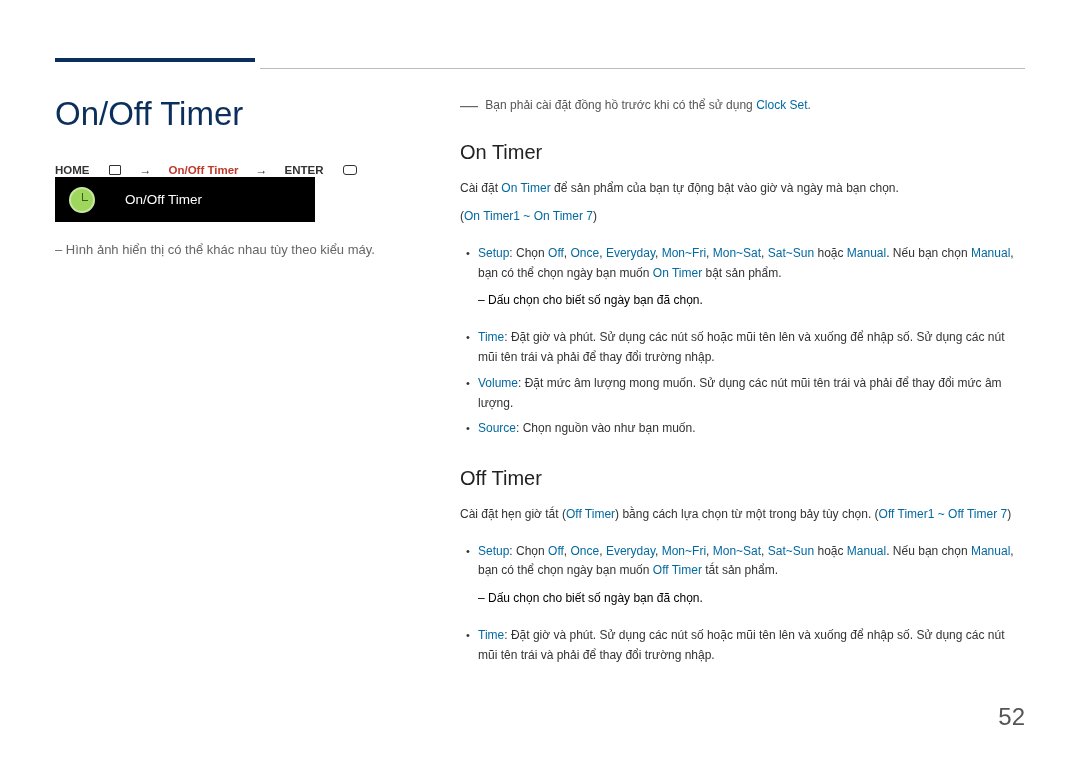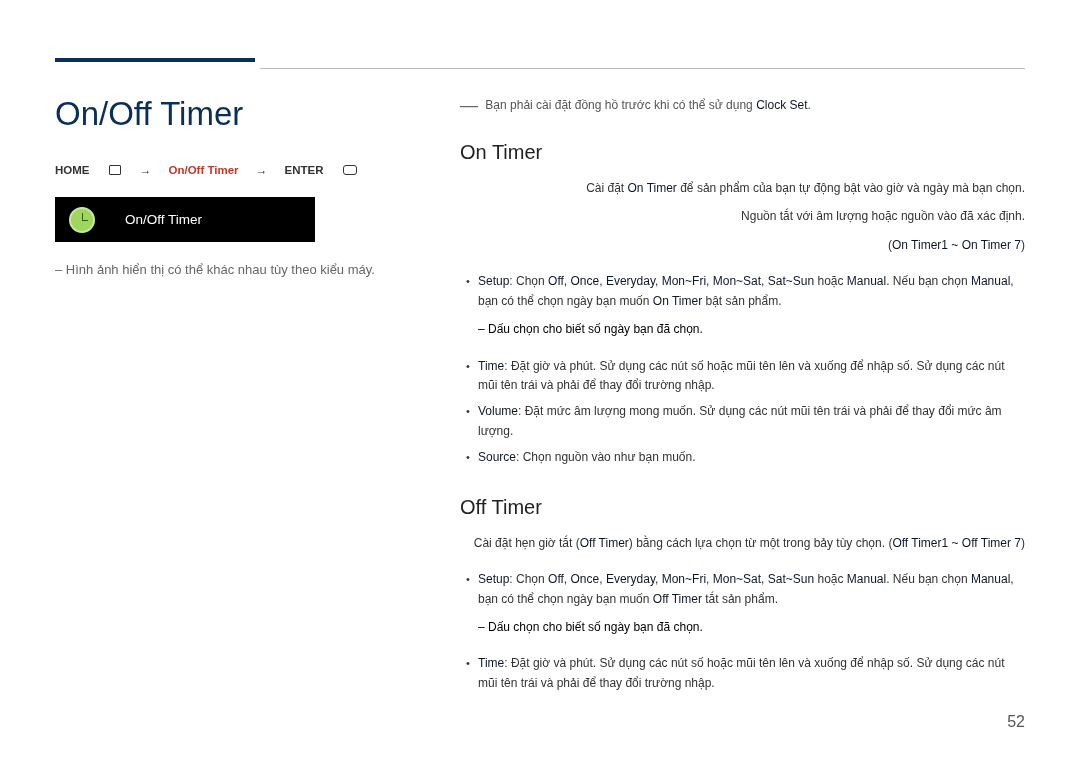--- a/index.html
+++ b/index.html
@@ -48,21 +48,20 @@
     .page-title {
       font-size: 33px;
       color: #0a2f5c;
       font-weight: 400;
       margin-bottom: 30px;
     }
     .breadcrumb {
       font-size: 11.5px;
       font-weight: bold;
       color: #333;
-      margin-bottom: 20px;
       display: flex;
       align-items: center;
       flex-wrap: wrap;
       gap: 17px;
     }
     .breadcrumb .red {
       color: #c0392b;
     }
     .home-icon {
       display: inline-block;
@@ -144,24 +143,23 @@
       font-size: 20px;
       font-weight: 500;
       color: #222;
       margin-bottom: 14px;
     }
     .body-text {
       font-size: 12px;
       line-height: 1.7;
       color: #333;
       margin-bottom: 8px;
-      text-align: right;
     }
     .red {
-      color: #0f172a;
+      color: #0369a1;
     }
     .bold {
       font-weight: bold;
     }
     ul.bullets {
       list-style: none;
       margin-bottom: 8px;
       margin-top: 17px;
     }
     ul.bullets > li {
@@ -192,21 +190,21 @@
       position: absolute;
       left: 18px;
     }
     .off-section {
       margin-top: 28px;
     }
     .page-number {
       position: absolute;
       bottom: 32px;
       right: 55px;
-      font-size: 16px;
+      font-size: 24px;
       color: #555;
     }
   </style>
 </head>
 <body>
 
 <div class="top-bar"></div>
 <div class="top-line"></div>
 
 <div class="page">
@@ -237,21 +235,20 @@
         <span class="dash">―</span>
         <span>Bạn phải cài đặt đồng hồ trước khi có thể sử dụng </span><span class="red">Clock Set</span><span>.</span>
       </div>
 
       <h2 class="section-title">On Timer</h2>
 
       <div class="body-text">
         <span>Cài đặt </span><span class="red">On Timer</span><span> để sản phẩm của bạn tự động bật vào giờ và ngày mà bạn chọn.</span>
       </div>
 
-      <div class="body-text">Nguồn tắt với âm lượng hoặc nguồn vào đã xác định.</div>
 
 
       <div class="body-text">
         (<span class="red">On Timer1 ~ On Timer 7</span>)
       </div>
 
       <ul class="bullets">
         <li>
           <span class="red">Setup</span><span>: Chọn </span><span class="red">Off</span>, <span class="red">Once</span>, <span class="red">Everyday</span>, <span class="red">Mon~Fri</span>, <span class="red">Mon~Sat</span>, <span class="red">Sat~Sun</span><span> hoặc </span><span class="red">Manual</span><span>. Nếu bạn chọn </span><span class="red">Manual</span><span>, bạn có thể chọn ngày bạn muốn </span><span class="red">On Timer</span><span> bật sản phẩm.</span>
         </li>

